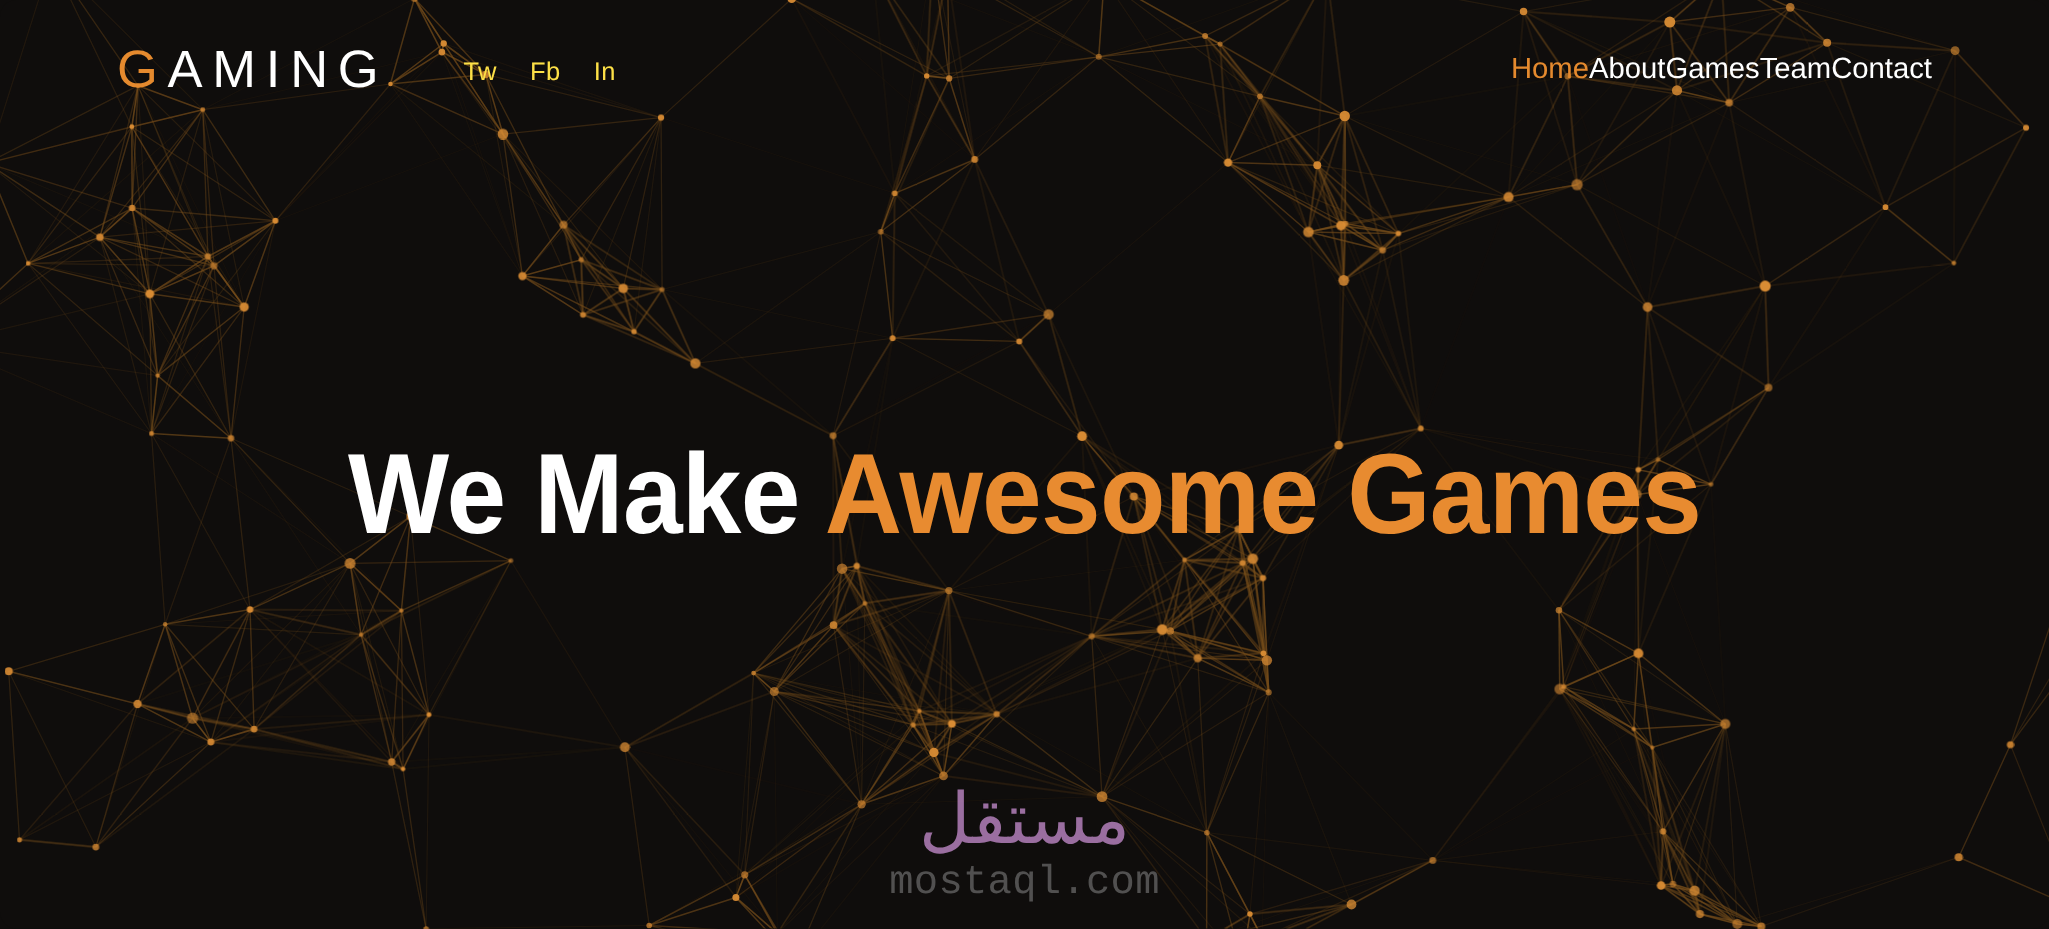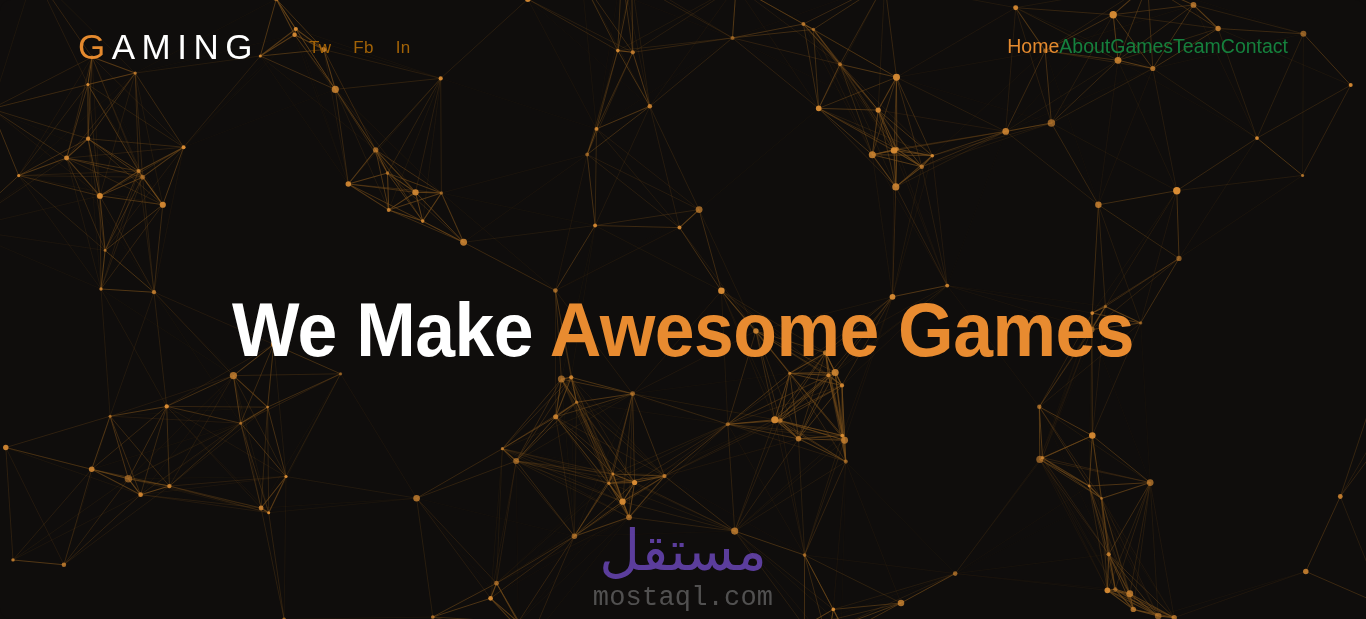--- a/index.html
+++ b/index.html
@@ -61,35 +61,35 @@
   .brand .brand-accent { color: #e58a2e; }
 
   .social-links {
     display: flex;
     align-items: center;
     gap: 22px;
     margin-left: 50px;
     margin-top: 2px;
   }
   .social-link {
-    color: #a16207;
+    color: #fde047;
     font-size: 17px;
     text-decoration: none;
     line-height: 1;
     letter-spacing: 0.3px;
   }
 
   .main-nav {
     margin-left: auto;
     display: flex;
     align-items: center;
     margin-top: 2px;
   }
   .nav-link {
-    color: #15803d;
+    color: #ffffff;
     font-size: 19.5px;
     text-decoration: none;
     line-height: 1;
     white-space: nowrap;
   }
   .nav-link.is-active { color: #e58a2e; }
 
   
   .hero-content {
     position: absolute;
@@ -121,22 +121,22 @@
     transform: translateX(-50%);
     top: 523px;
     z-index: 6;
     text-align: center;
     opacity: 0.62;
     pointer-events: none;
     user-select: none;
   }
   .watermark-ar {
     font-family: "DejaVu Sans", sans-serif;
-    font-size: 56px;
-    color: #8b5cf6;
+    font-size: 47px;
+    color: #f0abfc;
     line-height: 1;
     direction: rtl;
     letter-spacing: 1px;
     text-align: center;
   }
   .watermark-en {
     margin-top: 6px;
     font-size: 27px;
     color: #7b7b7b;
     line-height: 1;

